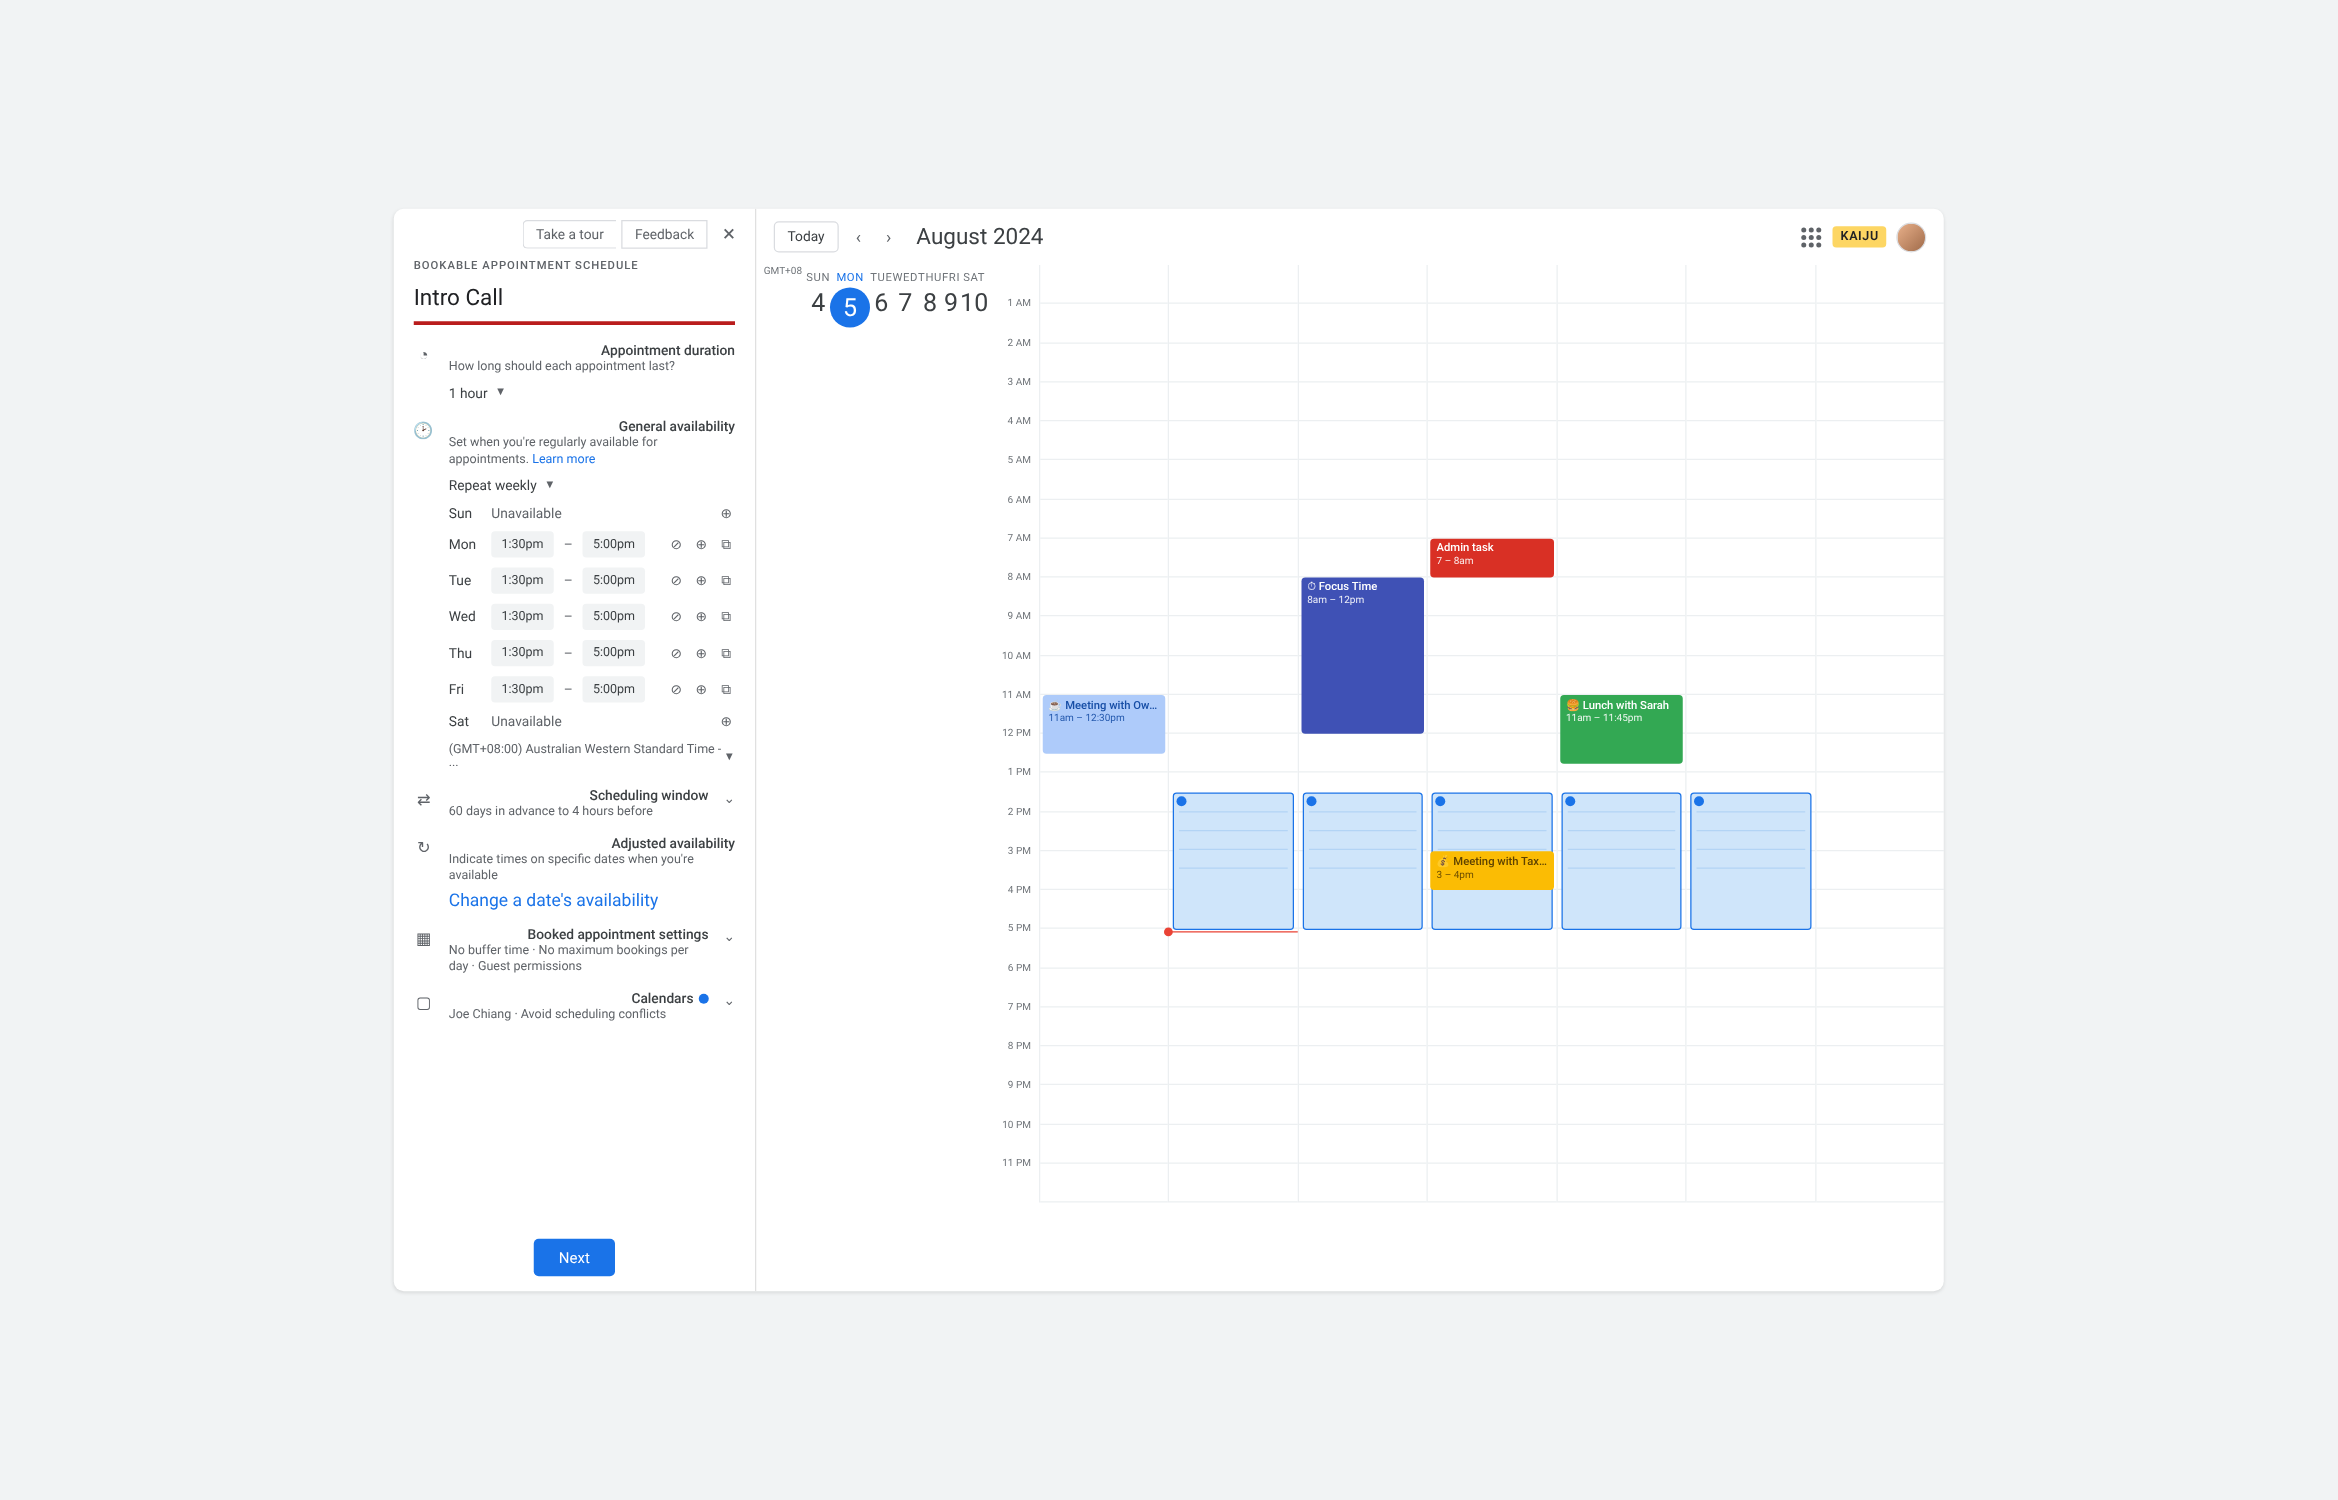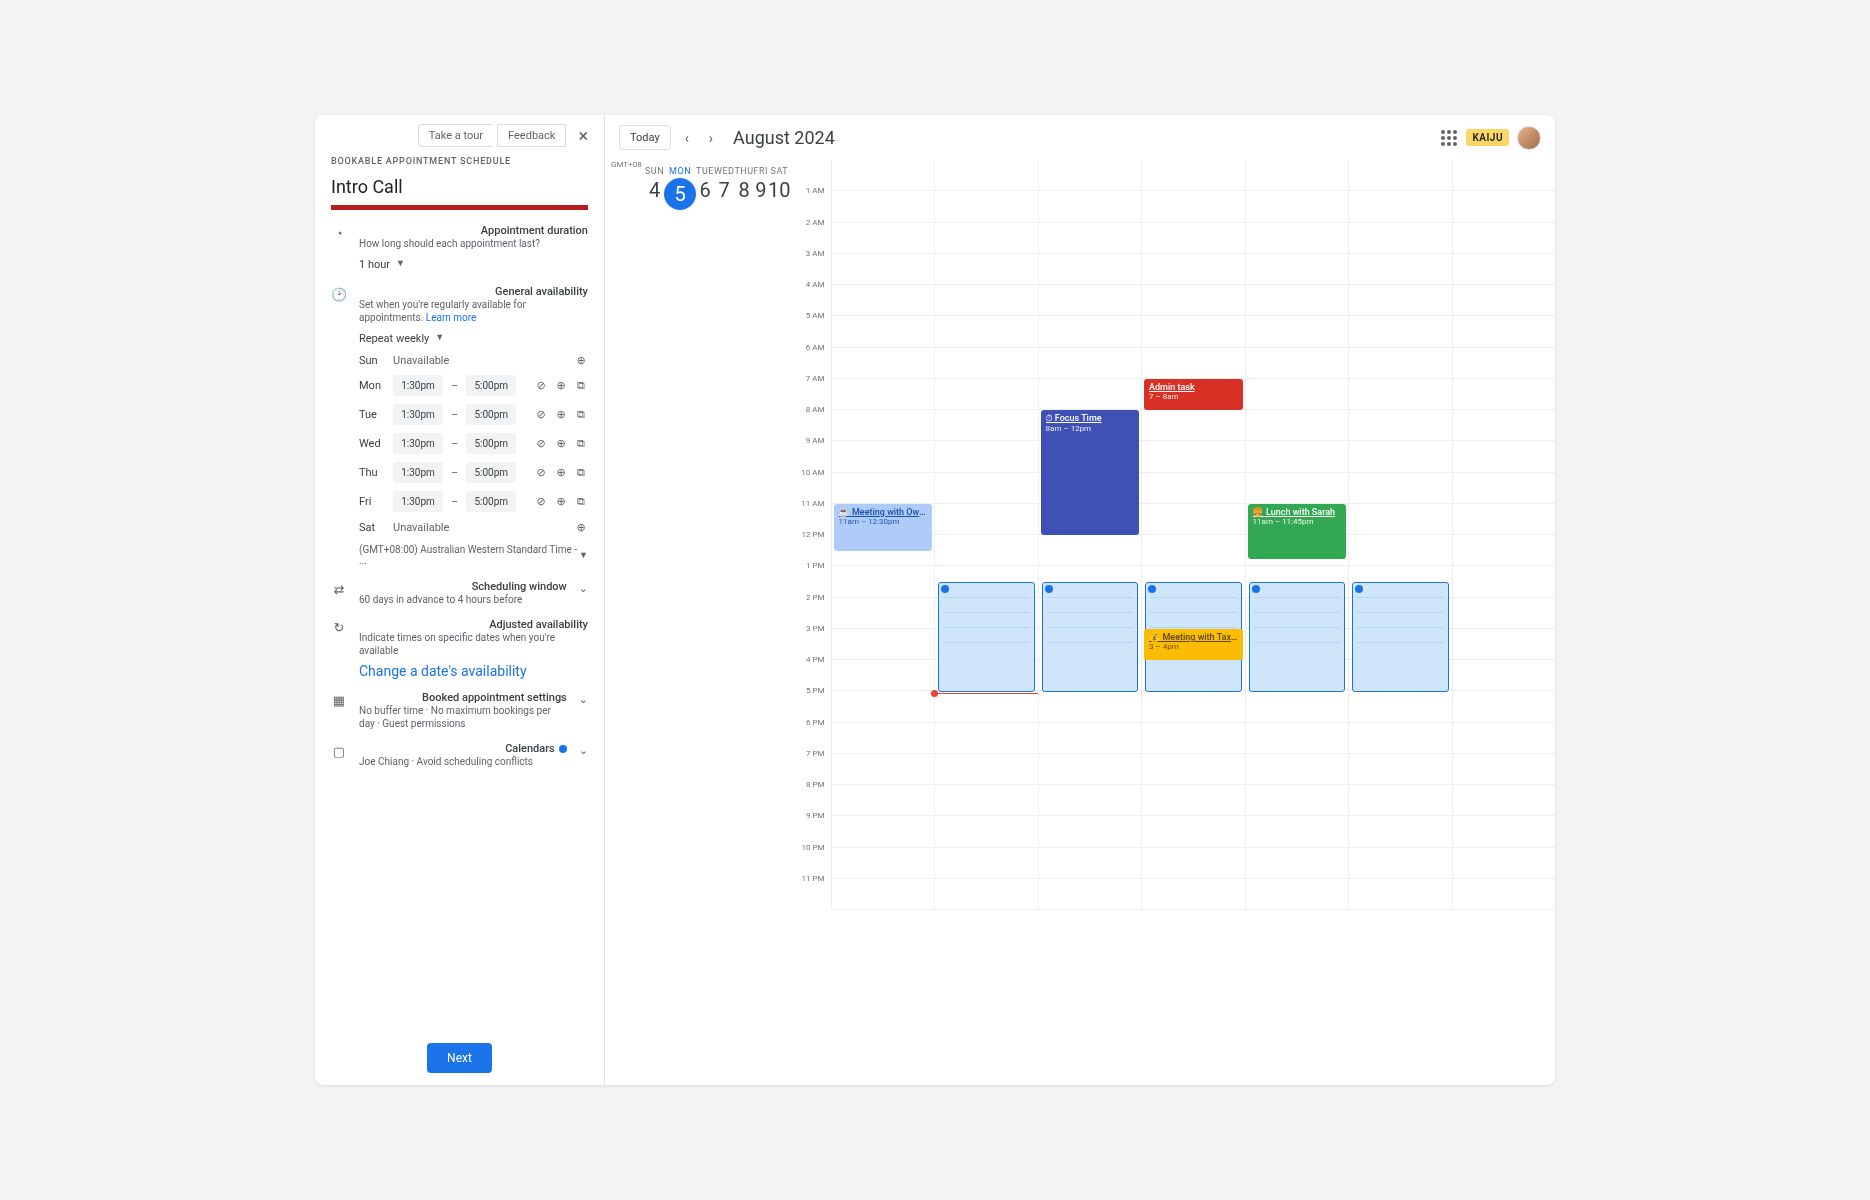--- a/index.html
+++ b/index.html
@@ -1,28 +1,28 @@
 <!DOCTYPE html>
 <html><head>
 <meta charset="utf-8">
 <style>
 * { box-sizing: border-box; margin: 0; padding: 0; font-family: 'Google Sans', Roboto, Arial, sans-serif; }
 body { background: #f1f3f4; display: flex; justify-content: center; align-items: center; min-height: 100vh; padding: 20px; }
-.app { width: 1240px; height: 970px; background: #fff; display: flex; box-shadow: 0 1px 3px rgba(0,0,0,0.1); border-radius: 8px; overflow: hidden; }
+.app { width: 1240px; height: 866px; background: #fff; display: flex; box-shadow: 0 1px 3px rgba(0,0,0,0.1); border-radius: 8px; overflow: hidden; }
 
 
 .sidebar { width: 290px; border-right: 1px solid #e0e0e0; display: flex; flex-direction: column; position: relative; }
 .sidebar-header { display: flex; justify-content: flex-end; align-items: center; padding: 6px 8px; gap: 4px; }
 .tab-btn { font-size: 11px; padding: 4px 10px; border: 1px solid #dadce0; background: #fff; cursor: pointer; color: #5f6368; }
 .tab-btn:first-child { border-radius: 4px 0 0 4px; border-right: none; }
 .tab-btn:last-child { border-radius: 0 4px 4px 0; }
 .close-btn { background: none; border: none; font-size: 18px; color: #5f6368; cursor: pointer; padding: 4px 8px; }
 .sidebar-body { flex: 1; overflow-y: auto; padding: 0 16px 16px 16px; }
 .eyebrow { font-size: 9px; letter-spacing: 0.8px; color: #5f6368; font-weight: 500; margin-bottom: 6px; }
-.title-input { width: 100%; border: none; border-bottom: 5px solid #b91c1c; font-size: 18px; padding: 4px 0 8px 0; outline: none; color: #202124; margin-bottom: 14px; }
+.title-input { width: 100%; border: none; border-bottom: 3px solid #b91c1c; font-size: 18px; padding: 4px 0 8px 0; outline: none; color: #202124; margin-bottom: 14px; }
 .section { display: flex; gap: 12px; margin-bottom: 14px; }
 .section-icon { width: 16px; flex-shrink: 0; color: #5f6368; font-size: 13px; padding-top: 2px; display:flex; justify-content:center; }
 .section-content { flex: 1; font-size: 11px; color: #5f6368; }
 .section-title { font-size: 11px; color: #3c4043; font-weight: 500; text-align: right; }
 .section-sub { font-size: 10px; color: #5f6368; line-height: 1.3; }
 .section-sub a { color: #1a73e8; text-decoration: none; }
 .dropdown-mini { display: inline-flex; gap: 6px; font-size: 11px; color: #3c4043; margin-top: 8px; cursor: pointer; }
 .caret { font-size: 9px; color: #5f6368; }
 .avail-row { display: flex; align-items: center; gap: 6px; margin-top: 8px; font-size: 11px; }
 .avail-day { width: 28px; color: #3c4043; }
@@ -62,21 +62,21 @@
 
 .grid-scroll { flex: 1; overflow-y: auto; position: relative; }
 .grid { display: flex; position: relative; }
 .time-gutter { width: 40px; flex-shrink: 0; }
 .hour-label { height: 31.25px; font-size: 8px; color: #70757a; text-align: right; padding-right: 6px; position: relative; top: -5px; }
 .day-cols { flex: 1; display: flex; position: relative; }
 .day-col { flex: 1; border-left: 1px solid #eceff1; position: relative; }
 .hour-cell { height: 31.25px; border-bottom: 1px solid #eceff1; }
 
 .event { position: absolute; left: 2px; right: 2px; border-radius: 3px; padding: 3px 5px; font-size: 9px; color: #fff; overflow: hidden; }
-.event .ev-title { font-weight: 500; white-space: nowrap; overflow: hidden; text-overflow: ellipsis; text-decoration: underline; }
+.event .ev-title { font-weight: 500; white-space: nowrap; overflow: hidden; text-overflow: ellipsis; }
 .event .ev-time { font-size: 8px; opacity: 0.9; }
 .ev-lightblue { background: #aecbfa; color: #174ea6; }
 .ev-blue { background: #3f51b5; }
 .ev-red { background: #d93025; }
 .ev-green { background: #33a853; }
 .ev-yellow { background: #fbbc04; color: #5f4300; }
 .slot-block { position: absolute; left: 3px; right: 3px; background: #cfe5fa; border: 1px solid #1a73e8; border-radius: 3px; }
 .slot-block::before { content:""; position:absolute; top:2px; left:2px; width:8px; height:8px; background:#1a73e8; border-radius:50%; }
 .slot-lines { position:absolute; top:14px; left:4px; right:4px; }
 .slot-lines div { border-top:1px solid #b3d4f5; height:15px; }

